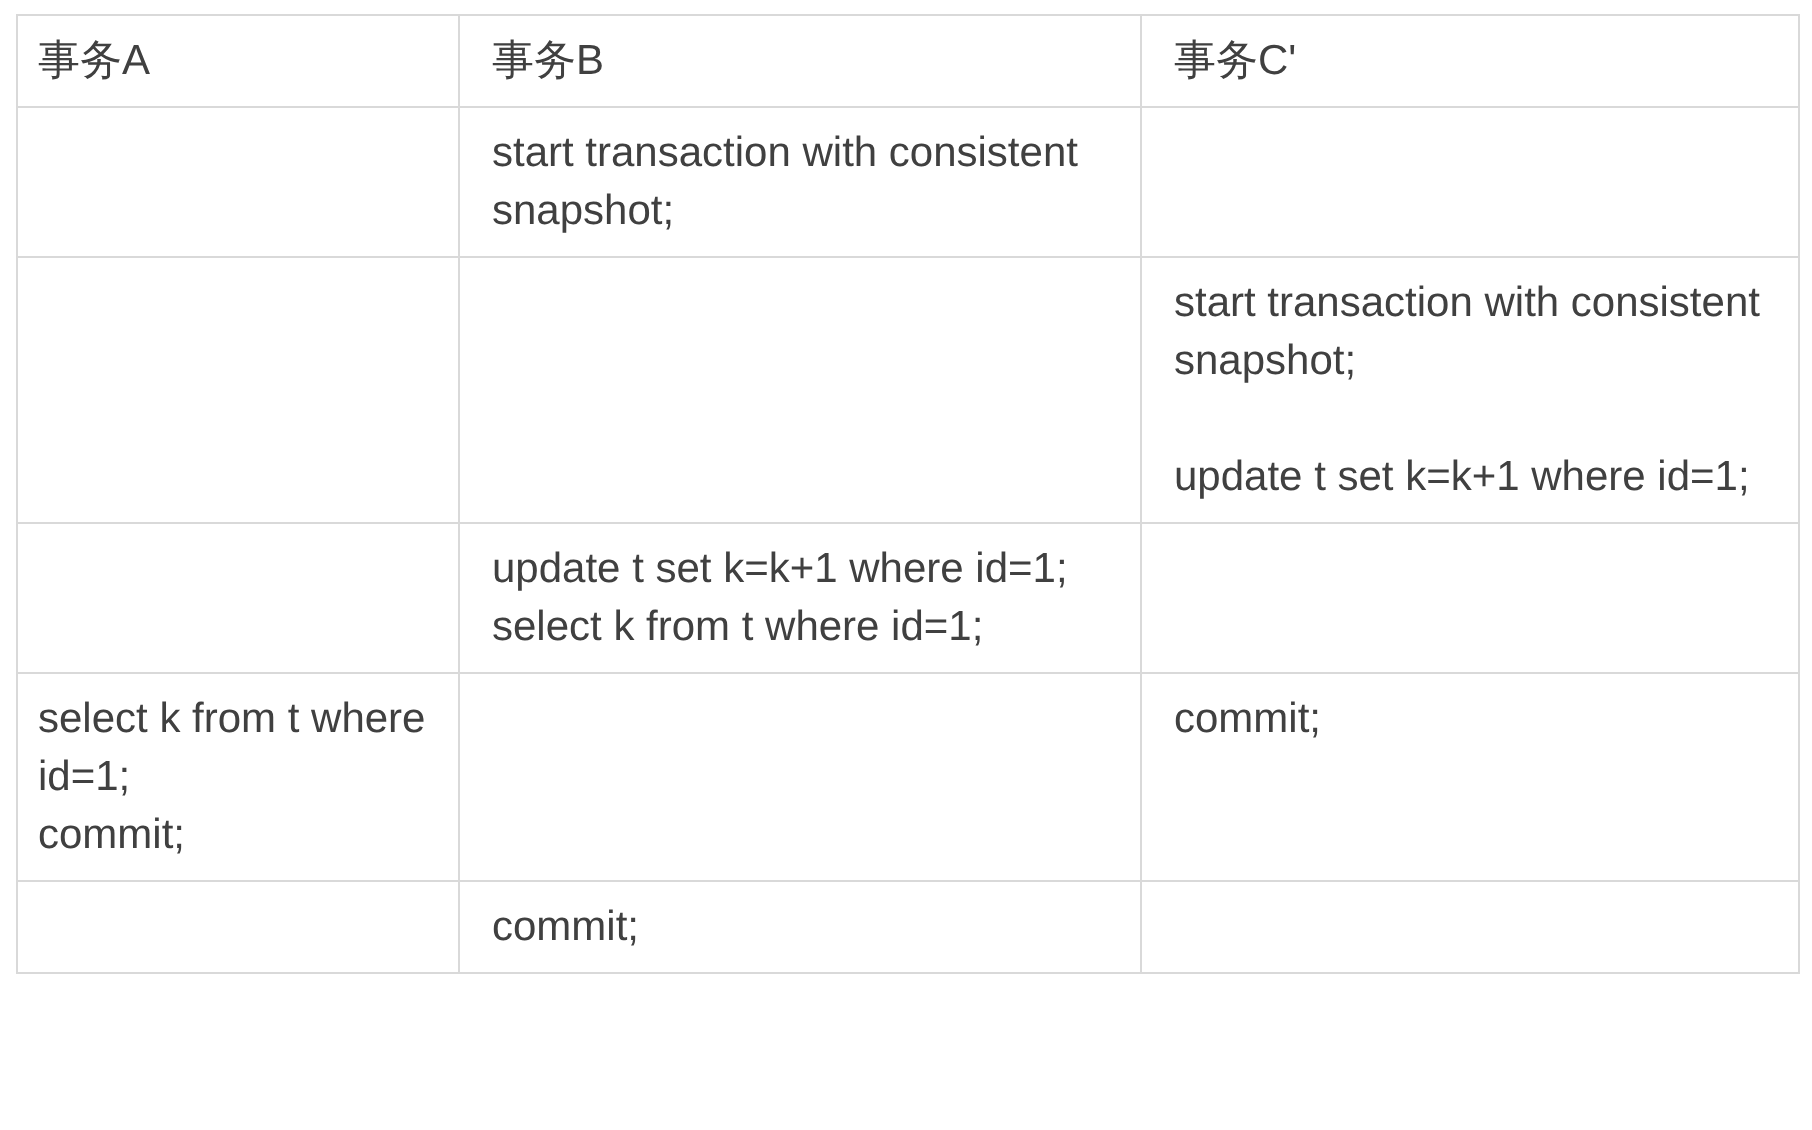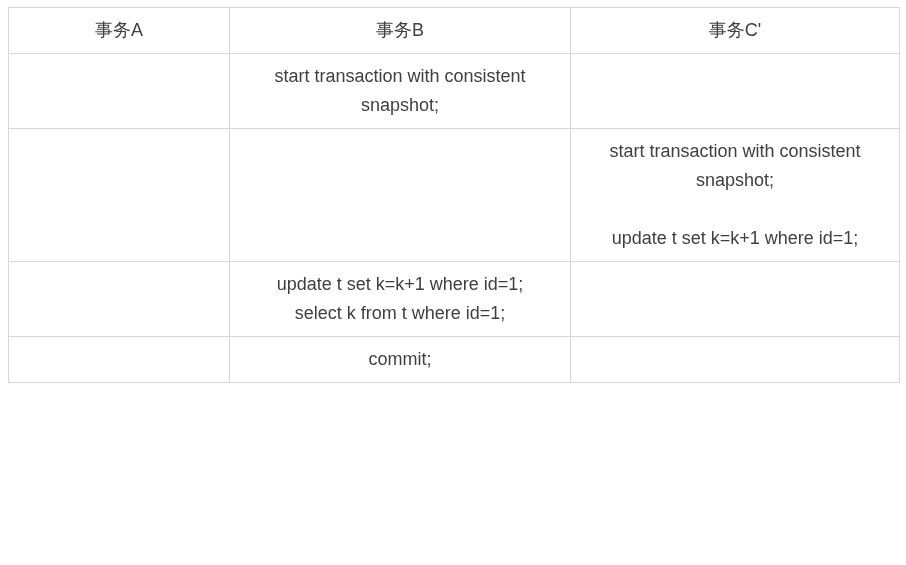--- a/index.html
+++ b/index.html
@@ -26,23 +26,23 @@
     width: 891px;
   }
   col.col-a { width: 221px; }
   col.col-b { width: 341px; }
   col.col-c { width: 329px; }
   .txn-table th,
   .txn-table td {
     border: 1px solid var(--border);
     padding: 8px 16px;
     vertical-align: top;
-    text-align: center;
+    text-align: left;
     font-weight: normal;
-    font-size: 18px;
+    font-size: 21px;
     line-height: 29px;
     color: var(--text);
     white-space: pre-line;
     overflow: hidden;
   }
   .txn-table th:first-child,
   .txn-table td:first-child {
     padding-left: 10px;
     padding-right: 10px;
   }
@@ -78,18 +78,25 @@
 
 update t set k=k+1 where id=1;</td>
     </tr>
     <tr>
       <td></td>
       <td>update t set k=k+1 where id=1;
 select k from t where id=1;</td>
       <td></td>
     </tr>
     <tr>
+      <td>select k from t where
+id=1;
+commit;</td>
+      <td></td>
+      <td>commit;</td>
+    </tr>
+    <tr>
       <td></td>
       <td>commit;</td>
       <td></td>
     </tr>
   </tbody>
 </table>
 
 </body></html>

